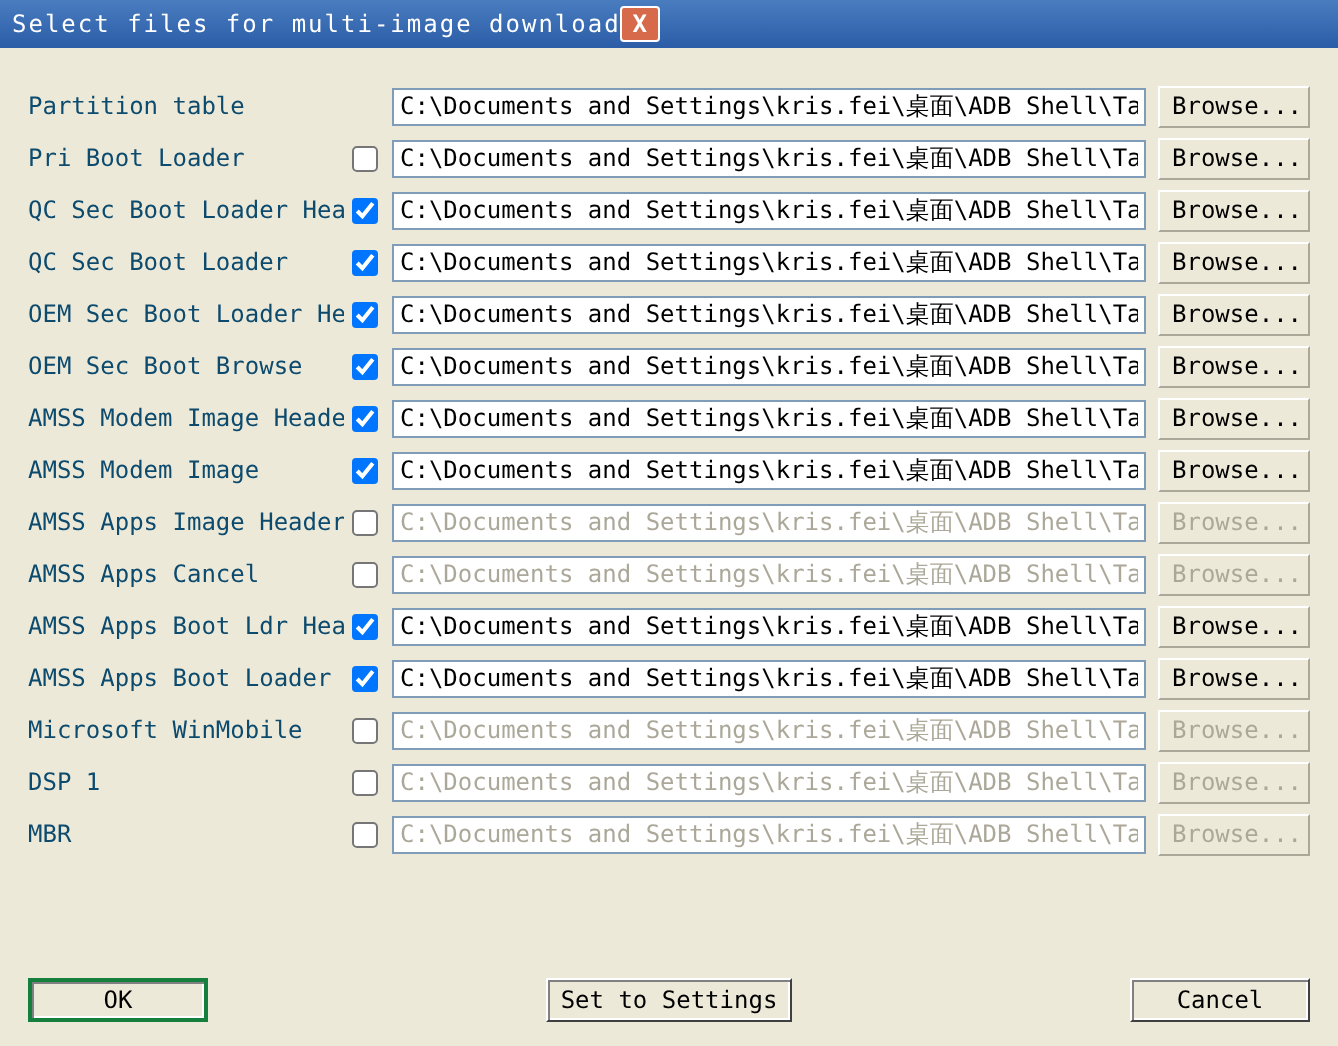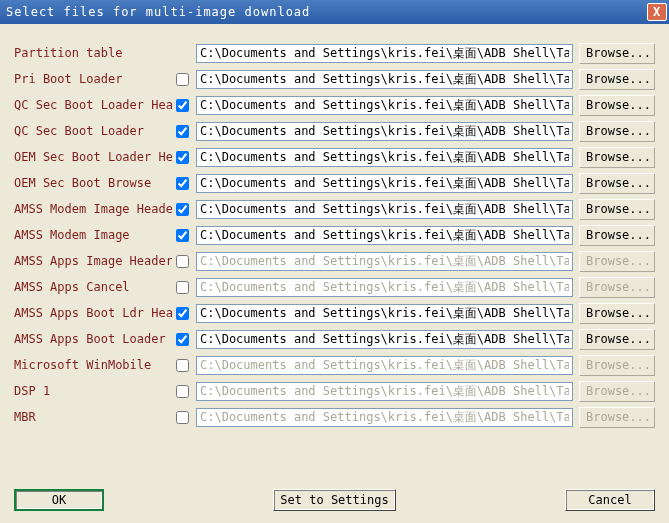--- a/index.html
+++ b/index.html
@@ -11,21 +11,20 @@
     width: 669px;
     height: 523px;
     overflow: hidden;
   }
   .titlebar {
     height: 24px;
     background: linear-gradient(to bottom, #4a7cc0, #2b5da8);
     color: #fff;
     display: flex;
     align-items: center;
-    justify-content: space-between;
     padding: 0 2px 0 6px;
     font-family: "SimSun", monospace;
     letter-spacing: 1px;
   }
   .close-btn {
     width: 20px;
     height: 18px;
     background: #d66a4a;
     border: 1px solid #fff;
     border-radius: 2px;
@@ -44,21 +43,21 @@
     height: calc(523px - 24px);
   }
   .row {
     display: flex;
     align-items: center;
     height: 26px;
     margin-bottom: 0px;
   }
   .lbl {
     width: 158px;
-    color: #7f1d1d;
+    color: #0c4a6e;
     white-space: nowrap;
     overflow: hidden;
   }
   .cb-cell {
     width: 20px;
     display: flex;
     justify-content: center;
   }
   input[type="checkbox"] {
     width: 13px;

